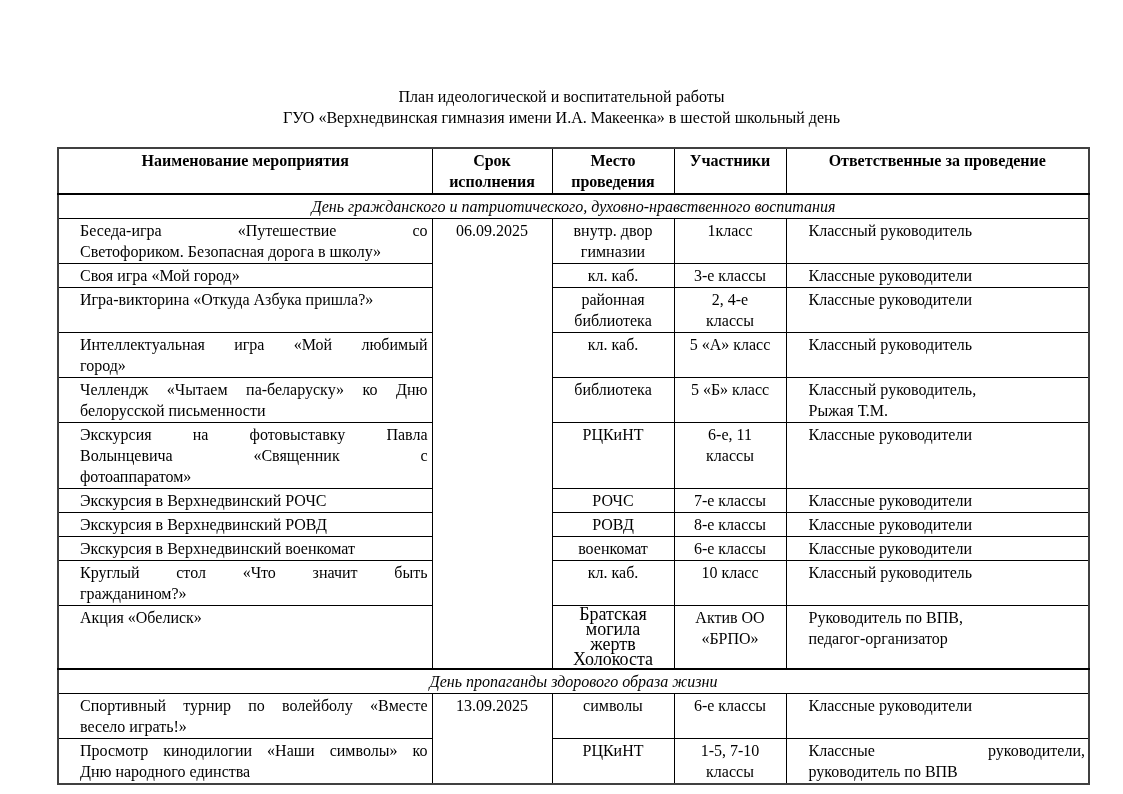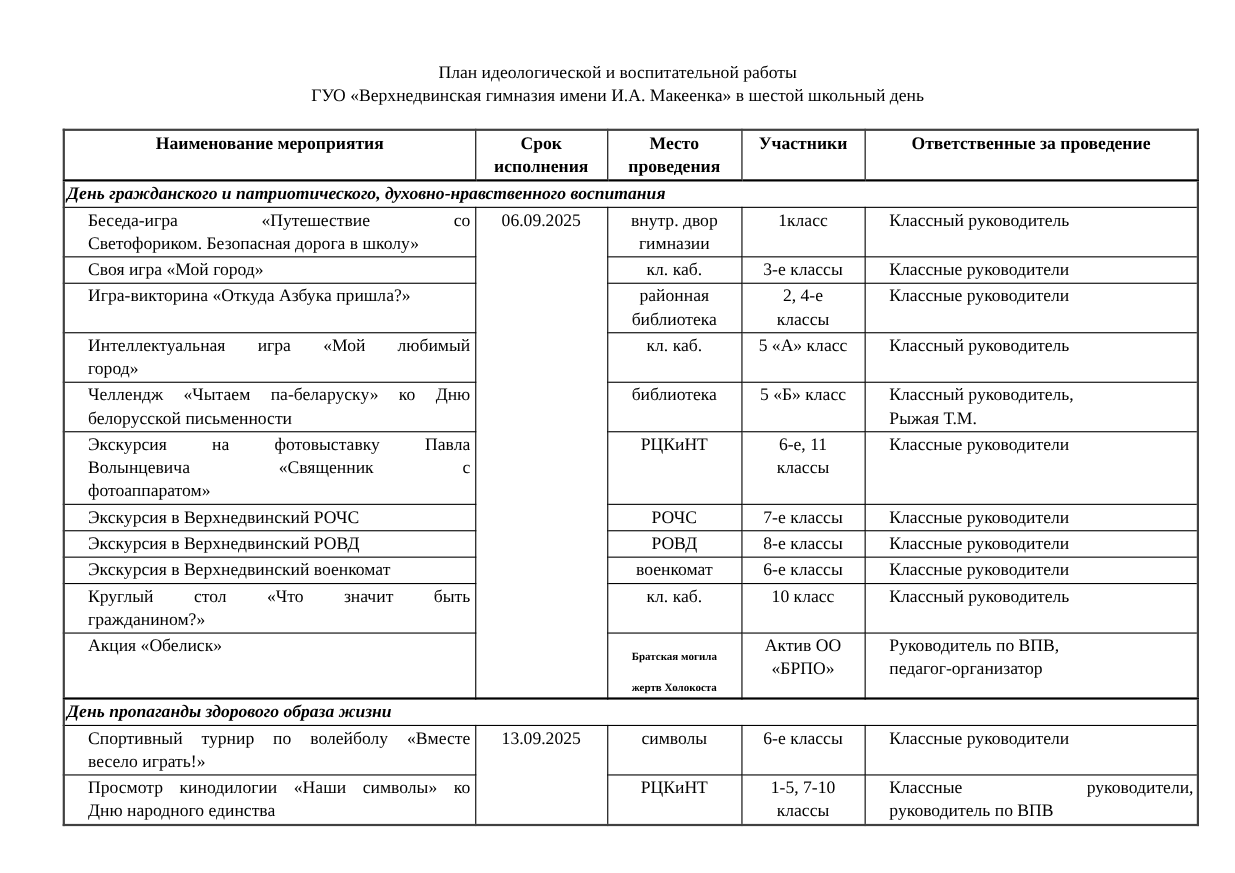--- a/index.html
+++ b/index.html
@@ -4,21 +4,21 @@
 <style>
   * { box-sizing: border-box; margin: 0; padding: 0; }
   html, body { background: #ffffff; }
   body {
     width: 1123px; height: 794px;
     font-family: "Liberation Serif", "DejaVu Serif", serif;
     color: #000;
     overflow: hidden;
   }
   .page { padding-top: 56px; }
-  .doc-title { text-align: center; font-size: 16px; line-height: 21px; }
+  .doc-title { text-align: center; font-size: 16px; line-height: 21px; margin-top: 30px; }
   .plan-table {
     margin: 19px 0 0 57px;
     width: 1031px;
     border-collapse: collapse;
     table-layout: fixed;
     border: 2px solid #404040;
     font-size: 16px;
     line-height: 21px;
   }
   .plan-table th, .plan-table td {
@@ -27,32 +27,32 @@
     padding: 1px 3px;
     overflow: hidden;
   }
   .plan-table thead th {
     font-weight: bold;
     text-align: center;
     border-bottom: 2px solid #000;
     padding: 1px 2px;
   }
   td.section-cell {
-    text-align: left;
-    font-weight: bold;
+    text-align: center;
+    font-weight: normal;
     font-style: italic;
     border-top: 2px solid #000;
     padding: 1px 2px;
   }
   td.c1 { text-align: justify; padding-left: 21px; padding-right: 4px; }
   td.c2, td.c3, td.c4 { text-align: center; }
   td.c5 { text-align: left; padding-left: 22px; }
   
   .jml > div:not(:last-child) { text-align: justify; text-align-last: justify; }
-  td.small > div { font-size: 10px; line-height: 15px; padding-top: 13px; font-weight: bold; }
+  td.small > div { font-size: 18px; line-height: 15px; padding-top: 0; }
 </style>
 </head>
 <body>
 
 <div class="page">
   <div class="doc-title">
     <div>План идеологической и воспитательной работы</div>
     <div>ГУО «Верхнедвинская гимназия имени И.А. Макеенка» в шестой школьный день</div>
   </div>
 

